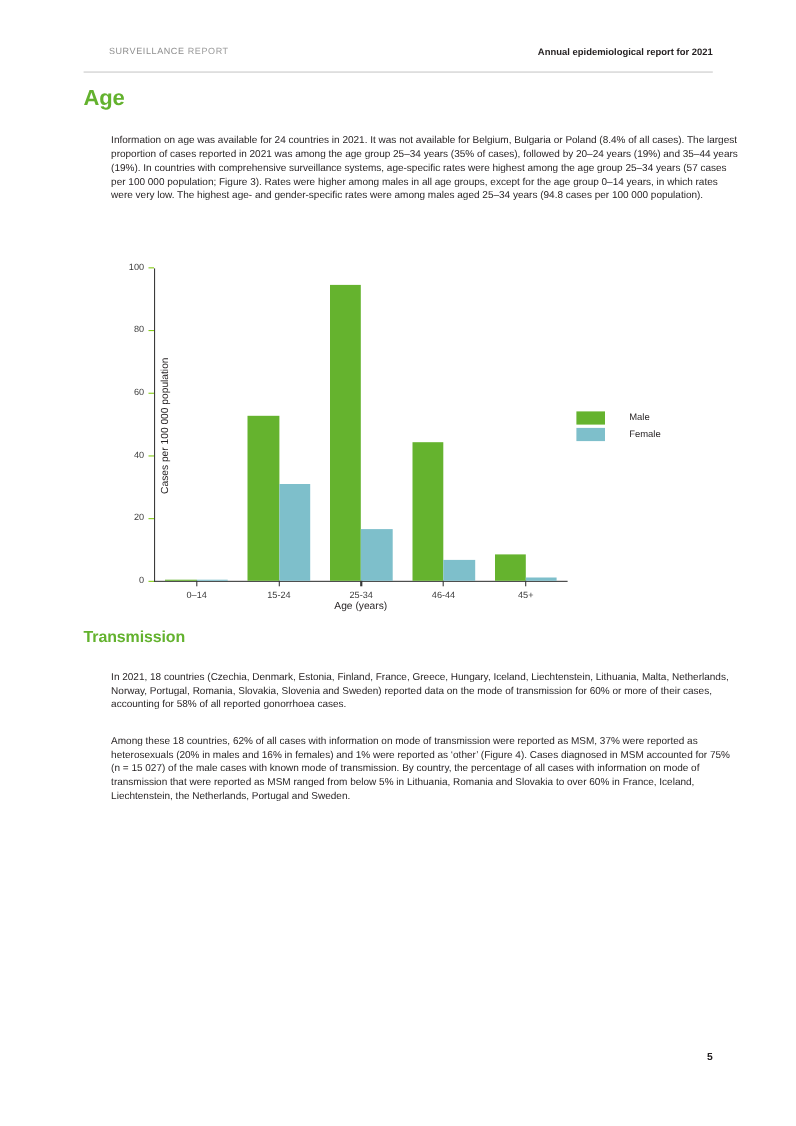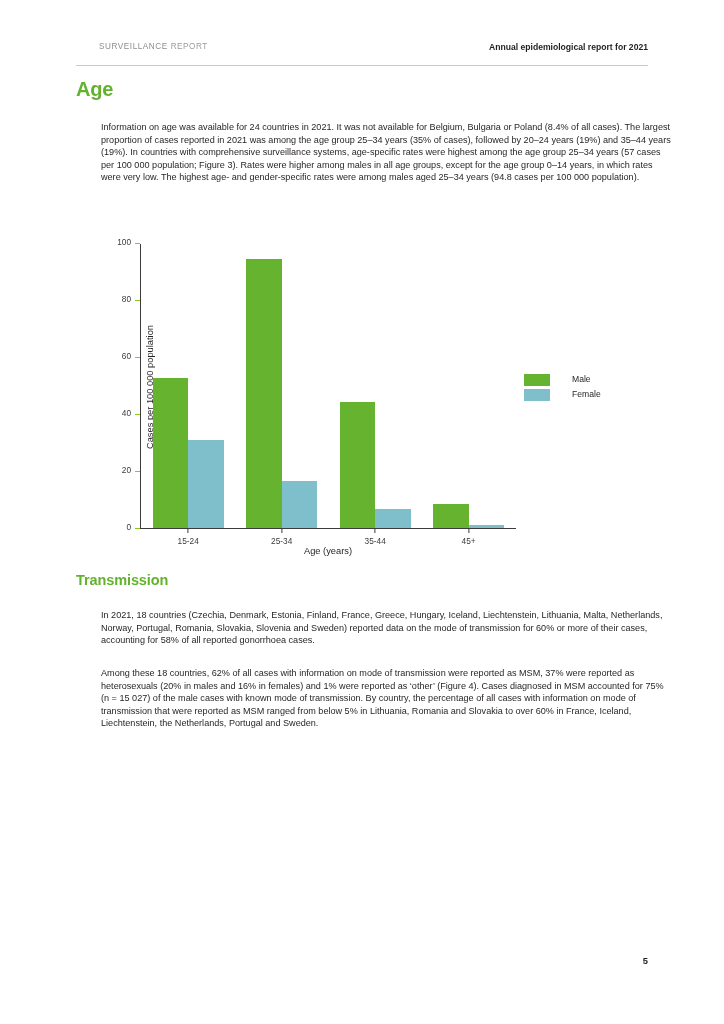--- a/index.html
+++ b/index.html
@@ -293,41 +293,49 @@
           <div class="ytick" style="bottom: 80%;">
             <span class="ytick-label">80</span>
           </div>
           <div class="ytick" style="bottom: 100%;">
             <span class="ytick-label">100</span>
           </div>
         </div>
       <div class="groups" id="groups">
           <div class="group">
             <div class="bar-pair">
+              <div class="bar male" style="height: 0.1%; background: rgb(101, 179, 46);"></div>
+              <div class="bar female" style="height: 0.15%; background: rgb(126, 191, 203);"></div>
+            </div>
+            <div class="xtick"></div>
+            <div class="xtick-label">0–14</div>
+          </div>
+          <div class="group">
+            <div class="bar-pair">
               <div class="bar male" style="height: 53%; background: rgb(101, 179, 46);"></div>
               <div class="bar female" style="height: 31%; background: rgb(126, 191, 203);"></div>
             </div>
             <div class="xtick"></div>
             <div class="xtick-label">15-24</div>
           </div>
           <div class="group">
             <div class="bar-pair">
               <div class="bar male" style="height: 94.8%; background: rgb(101, 179, 46);"></div>
               <div class="bar female" style="height: 16.5%; background: rgb(126, 191, 203);"></div>
             </div>
             <div class="xtick"></div>
             <div class="xtick-label">25-34</div>
           </div>
           <div class="group">
             <div class="bar-pair">
               <div class="bar male" style="height: 44.5%; background: rgb(101, 179, 46);"></div>
               <div class="bar female" style="height: 6.5%; background: rgb(126, 191, 203);"></div>
             </div>
             <div class="xtick"></div>
-            <div class="xtick-label">35-44</div>
+            <div class="xtick-label">46-44</div>
           </div>
           <div class="group">
             <div class="bar-pair">
               <div class="bar male" style="height: 8.5%; background: rgb(101, 179, 46);"></div>
               <div class="bar female" style="height: 0.9%; background: rgb(126, 191, 203);"></div>
             </div>
             <div class="xtick"></div>
             <div class="xtick-label">45+</div>
           </div>
         </div>

